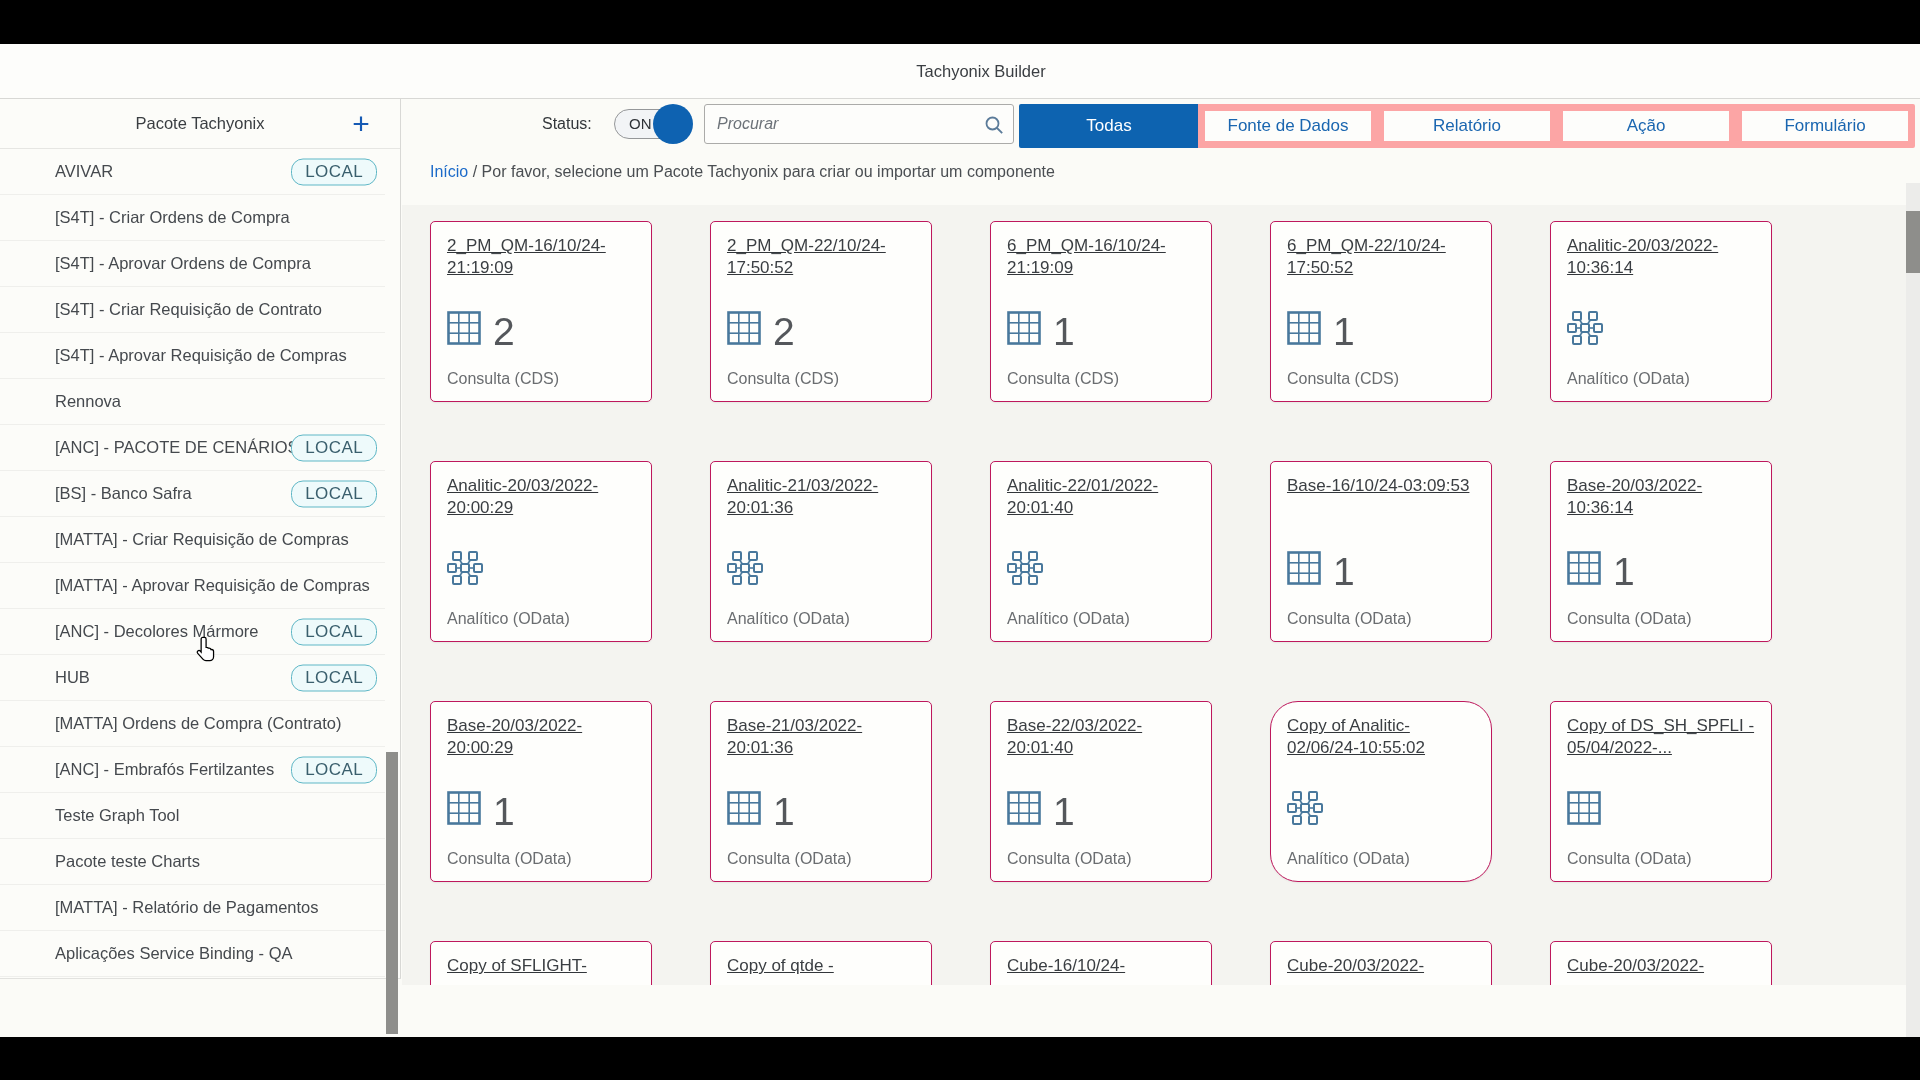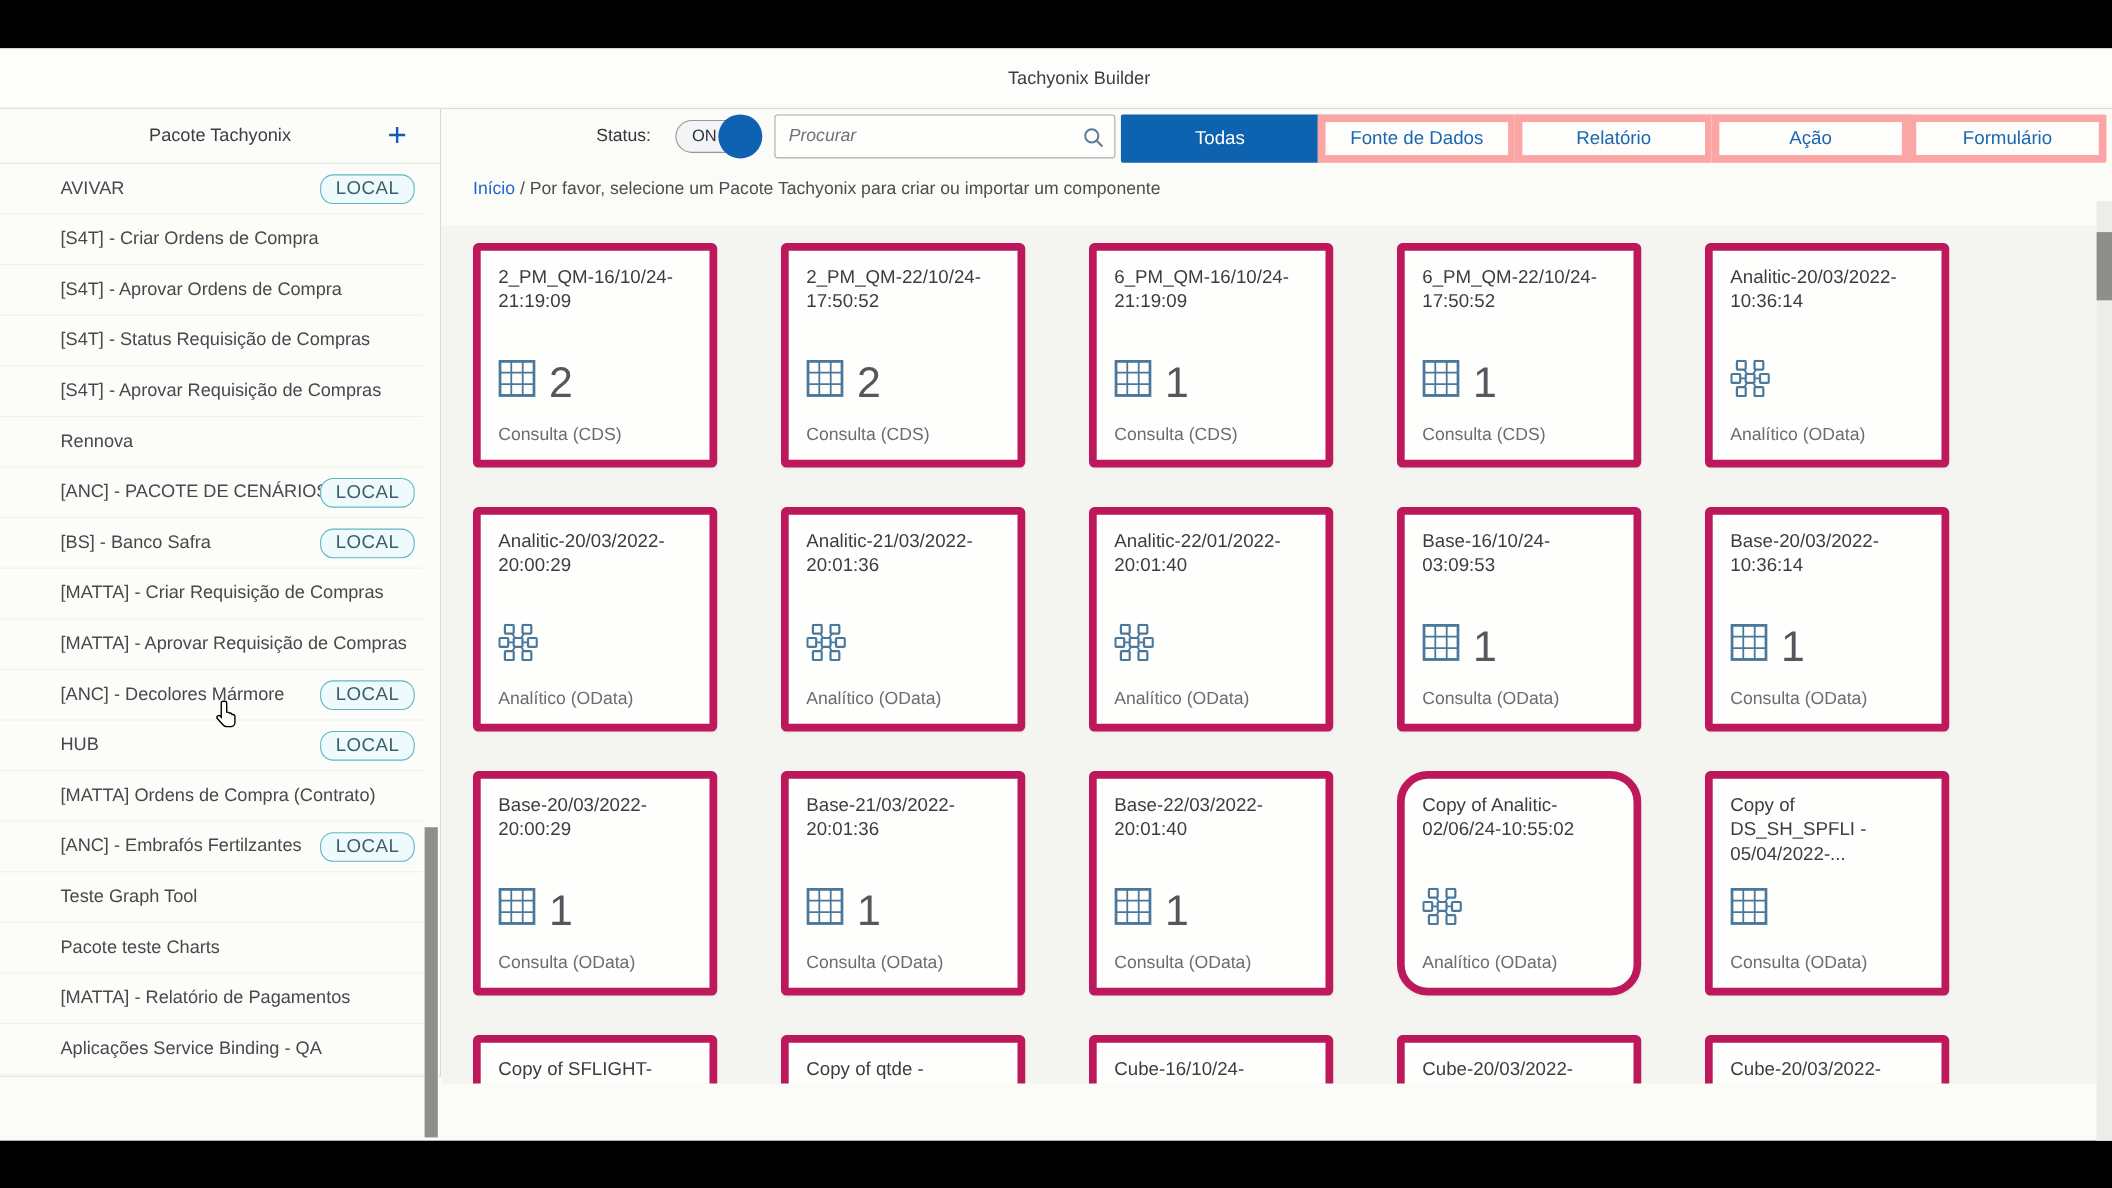--- a/index.html
+++ b/index.html
@@ -53,22 +53,22 @@
   .tab:last-child { border-radius:0 2px 2px 0; }
   .tab.selected { background:#0d63b0; border-color:#0d63b0; color:#ffffff; }
 
   
   .breadcrumb { position:absolute; left:430px; top:119px; font-size:16px; color:#4a4e52; }
   .breadcrumb .home { color:#1b6ac9; cursor:pointer; }
 
   
   .cards-viewport { position:absolute; left:402px; top:161px; width:1504px; height:780px;
                     background:#f4f4f0; overflow:hidden; }
-  .card { position:absolute; width:222px; height:204px; background:#fefefc; border:7px solid #be185d;
-          border-radius:5px; box-shadow:0 1px 2px rgba(0,0,0,.05); cursor:pointer; }
+  .card { position:absolute; width:222px; height:181px; background:#fefefc; border:1px solid #be185d;
+          border-radius:5px; box-shadow:0 1px 2px rgba(0,0,0,.05); cursor:pointer;text-decoration:underline; }
   .card-title { padding:13px 16px 0; font-size:17px; line-height:1.32; color:#3a3e42; overflow-wrap:break-word; }
   .icon-row { position:absolute; left:16px; bottom:52px; display:flex; align-items:flex-end; gap:12px; }
   .count { font-size:39px; line-height:.88; color:#54575b; }
   .card-type { position:absolute; left:16px; bottom:13px; font-size:16px; color:#6a6d70; }
 
   
   .main-scroll-track { position:absolute; left:1906px; top:139px; width:14px; height:854px; background:#ececea; }
   .main-scroll-thumb { position:absolute; left:0; top:28px; width:14px; height:62px; background:#8e8e8b; }
 
   .cursor { position:absolute; left:195px; top:592px; pointer-events:none; }
@@ -93,21 +93,21 @@
             <span class="lbl">AVIVAR</span>
             <span class="badge">LOCAL</span>
           </div>
           <div class="side-item">
             <span class="lbl">[S4T] - Criar Ordens de Compra</span>
           </div>
           <div class="side-item">
             <span class="lbl">[S4T] - Aprovar Ordens de Compra</span>
           </div>
           <div class="side-item">
-            <span class="lbl">[S4T] - Status Requisição de Compras</span>
+            <span class="lbl">[S4T] - Criar Requisição de Contrato</span>
           </div>
           <div class="side-item">
             <span class="lbl">[S4T] - Aprovar Requisição de Compras</span>
           </div>
           <div class="side-item">
             <span class="lbl">Rennova</span>
           </div>
           <div class="side-item">
             <span class="lbl">[ANC] - PACOTE DE CENÁRIOS</span>
             <span class="badge">LOCAL</span>

